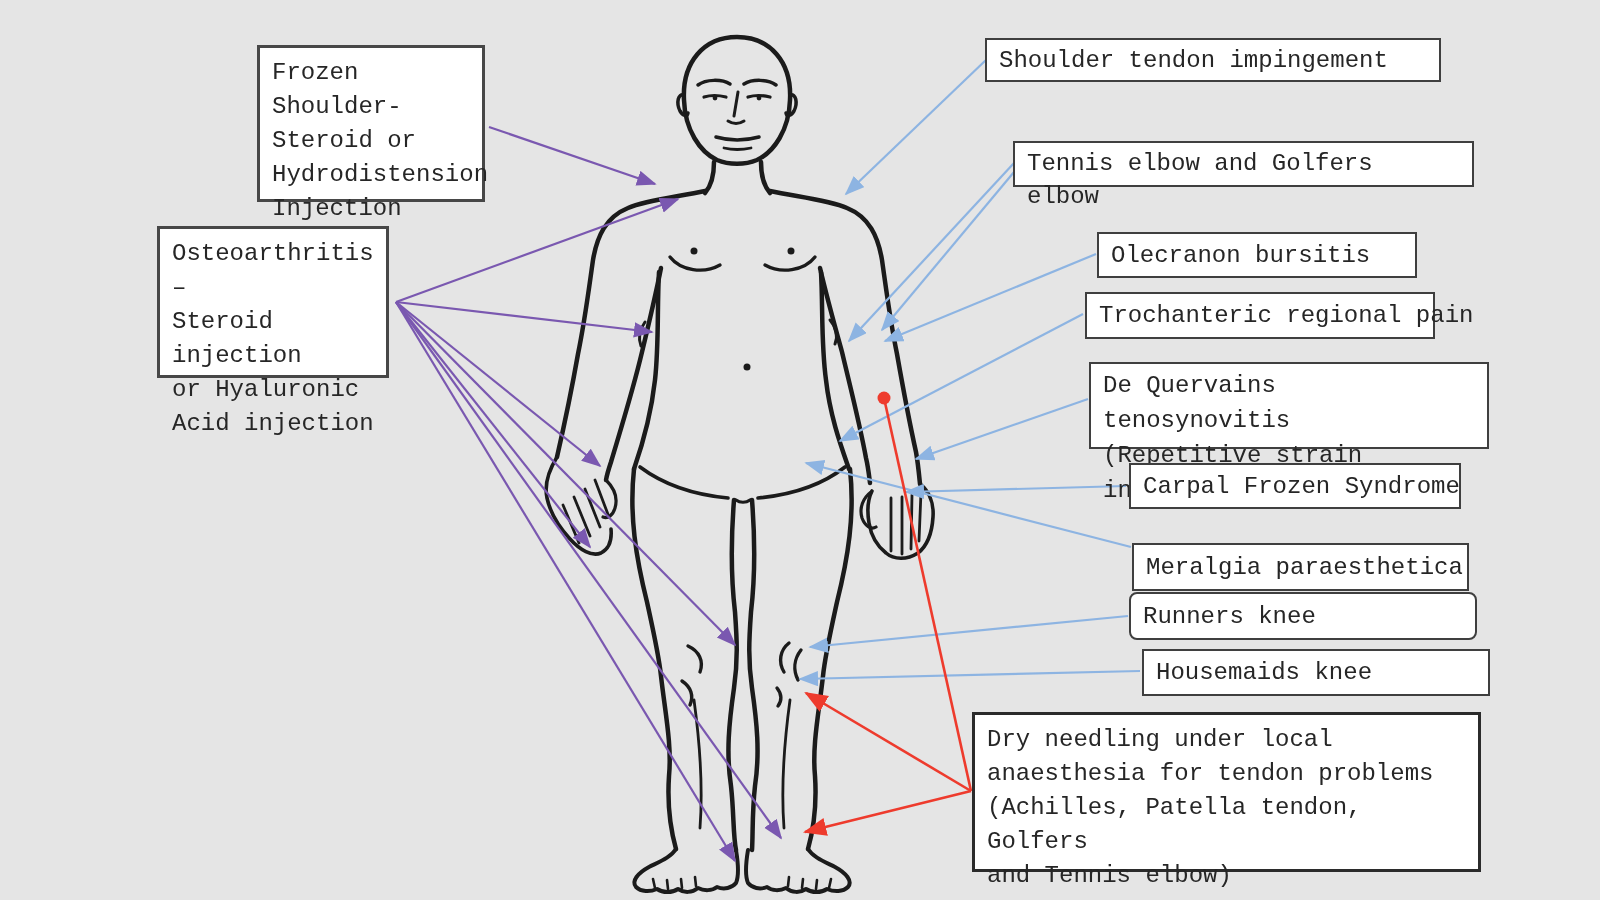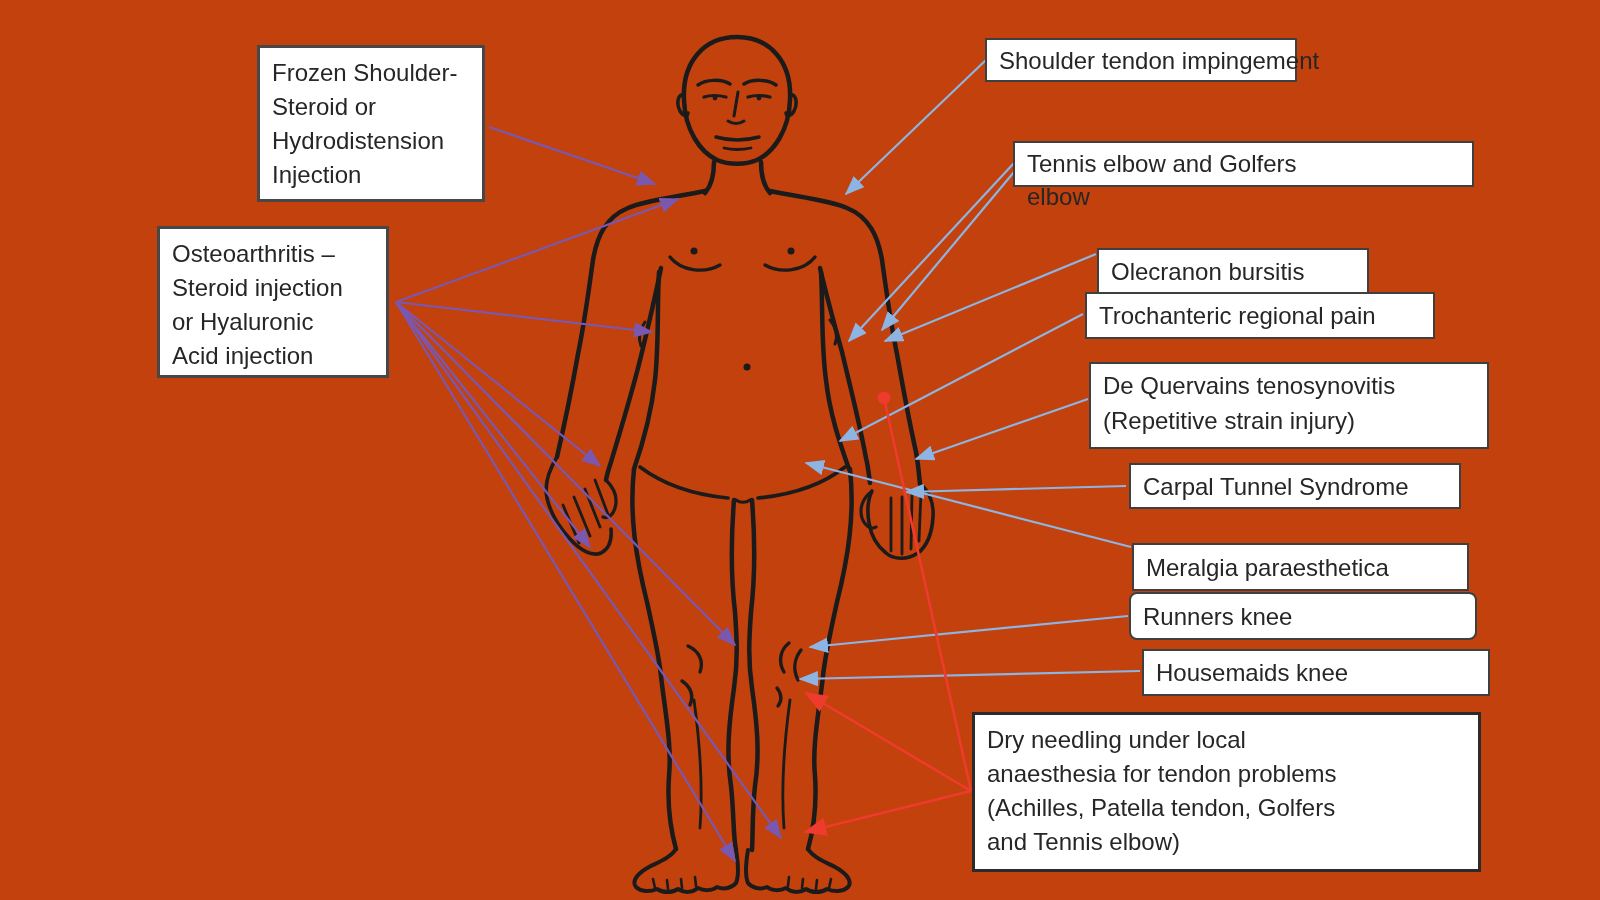--- a/index.html
+++ b/index.html
@@ -1,18 +1,18 @@
 <!DOCTYPE html>
 <html><head>
 <meta charset="utf-8">
 <style>
   html,body{margin:0;padding:0;background:#ffffff;}
   #stage{
-    position:relative;width:1600px;height:900px;background:#c2410c;overflow:hidden;
-    font-family:Liberation Sans, sans-serif;color:#262626;
+    position:relative;width:1600px;height:900px;background:#e5e5e5;overflow:hidden;
+    font-family:Liberation Mono, monospace;color:#262626;
   }
   #figure-svg{position:absolute;left:0;top:0;width:1600px;height:900px;}
   .label-box{
     position:absolute;background:#ffffff;color:#262626;
     font-size:24px;line-height:33px;white-space:pre-line;
     box-sizing:border-box;
   }
   .thin{border:2px solid #3f3f3f;padding:4px 12px 2px 12px;}
   .thick{border:3px solid #474747;padding:8px 12px;}
   .single{display:flex;align-items:center;white-space:nowrap;padding-top:0;padding-bottom:0;}
@@ -135,33 +135,33 @@
   <div class="label-box thick" style="left:257px;top:45px;width:228px;height:157px;line-height:34px;">Frozen Shoulder-
 Steroid or
 Hydrodistension
 Injection</div>
 
   <div class="label-box thick" style="left:157px;top:226px;width:232px;height:152px;line-height:34px;">Osteoarthritis –
 Steroid injection
 or Hyaluronic
 Acid injection</div>
 
-  <div class="label-box thin single" style="left:985px;top:38px;width:312px;height:44px;">Shoulder tendon impingement</div>
+  <div class="label-box thin single" style="left:985px;top:38px;width:456px;height:44px;">Shoulder tendon impingement</div>
 
   <div class="label-box thin" style="left:1013px;top:141px;width:461px;height:46px;">Tennis elbow and Golfers
 elbow</div>
 
-  <div class="label-box thin single" style="left:1097px;top:248px;width:272px;height:46px;">Olecranon bursitis</div>
+  <div class="label-box thin single" style="left:1097px;top:232px;width:320px;height:46px;">Olecranon bursitis</div>
 
   <div class="label-box thin" style="left:1089px;top:362px;width:400px;height:87px;line-height:35px;">De Quervains tenosynovitis
 (Repetitive strain injury)</div>
 
   <div class="label-box thin single" style="left:1085px;top:292px;width:350px;height:47px;">Trochanteric regional pain</div>
 
-  <div class="label-box thin single" style="left:1129px;top:463px;width:332px;height:46px;">Carpal Tunnel Syndrome</div>
+  <div class="label-box thin single" style="left:1129px;top:463px;width:332px;height:46px;">Carpal Frozen Syndrome</div>
 
   <div class="label-box thin single" style="left:1132px;top:495px;width:337px;height:48px;margin-top:48px;">Meralgia paraesthetica</div>
 
   <div class="label-box thin single" style="left:1129px;top:592px;width:348px;height:48px;border-radius:8px;">Runners knee</div>
 
   <div class="label-box thin single" style="left:1142px;top:649px;width:348px;height:47px;">Housemaids knee</div>
 
   <div class="label-box thick" style="left:972px;top:712px;width:509px;height:160px;line-height:34px;border-color:#2b2b2b;">Dry needling under local
 anaesthesia for tendon problems
 (Achilles, Patella tendon, Golfers

